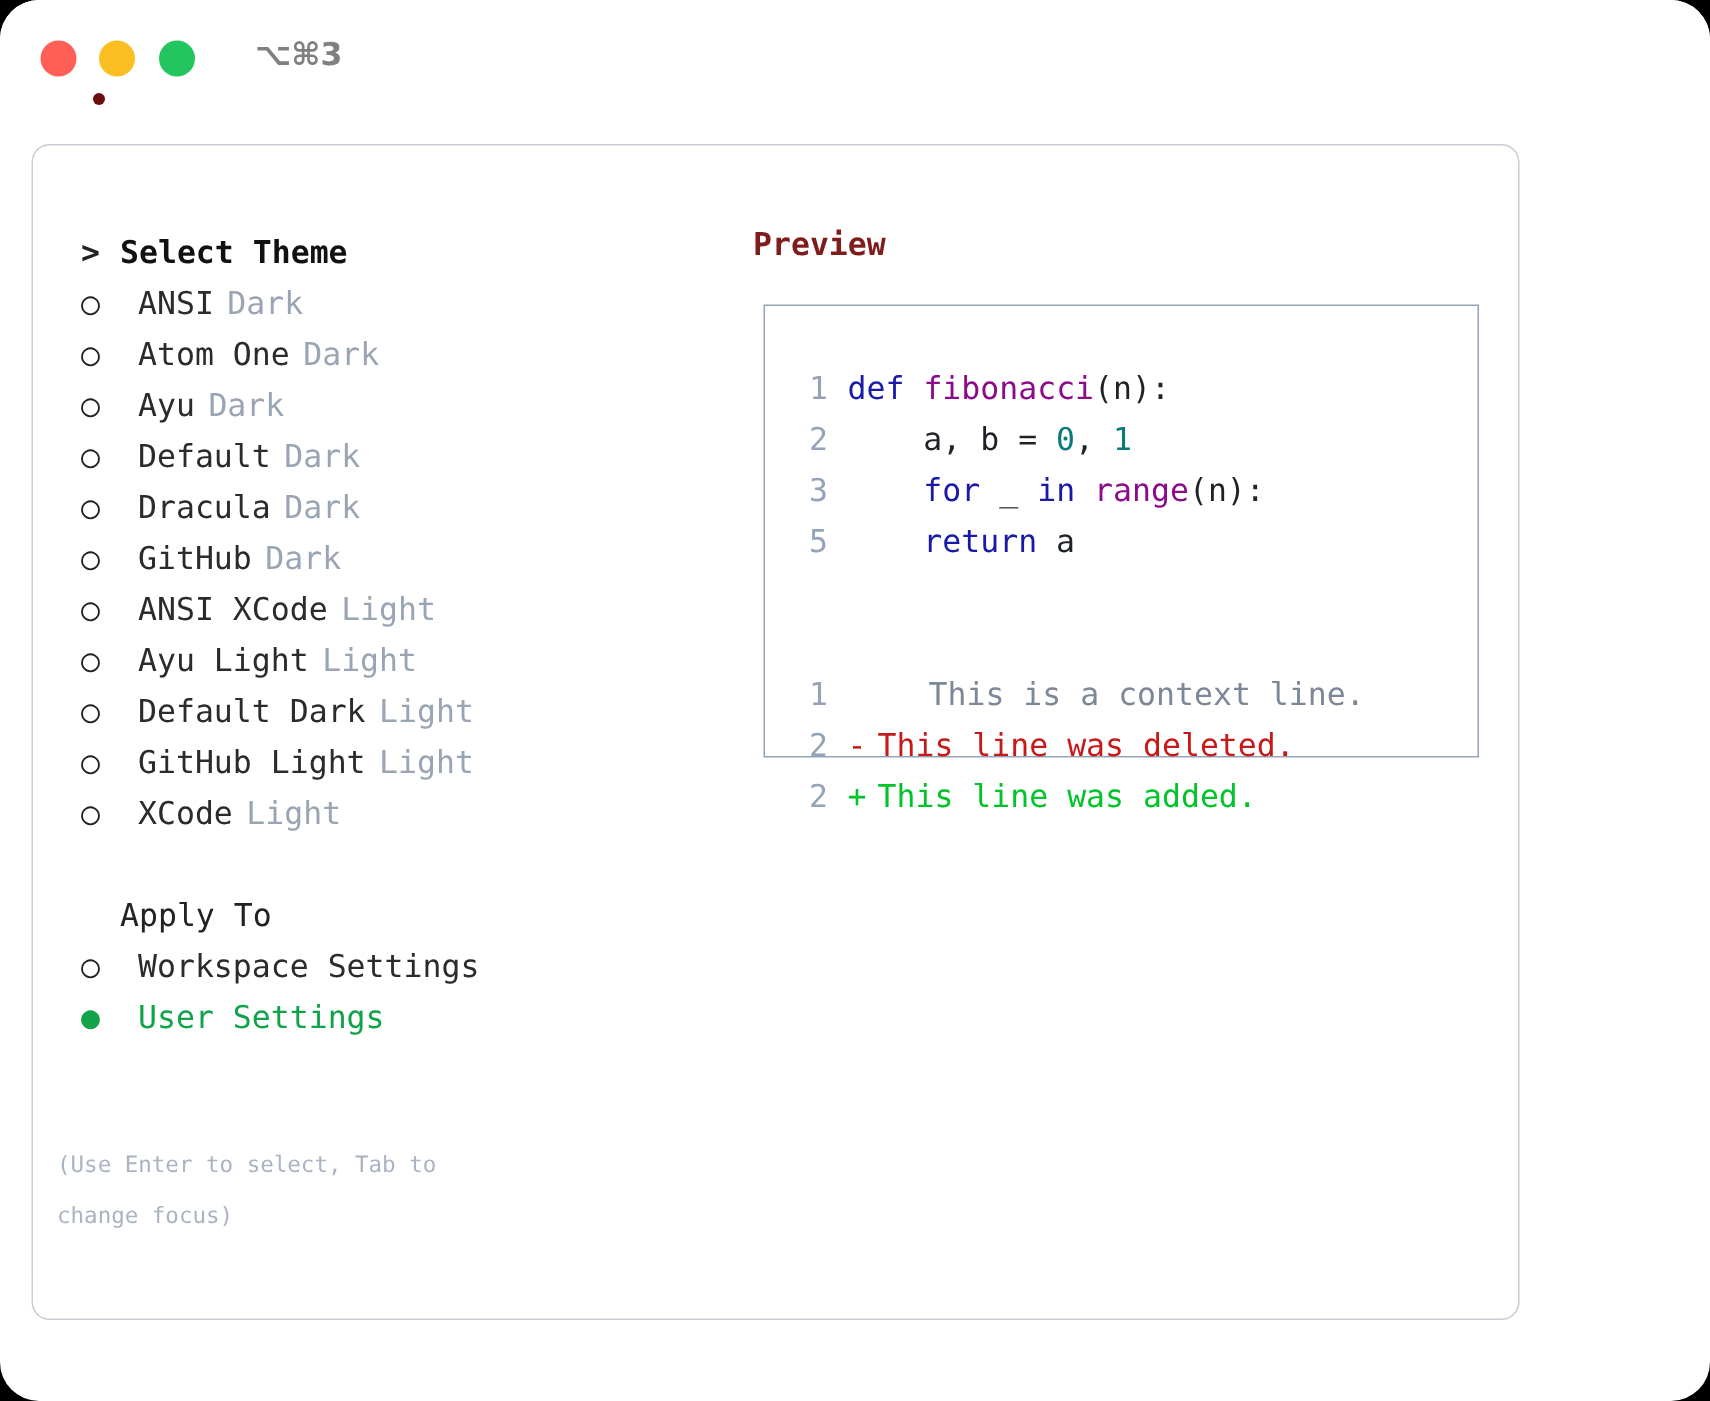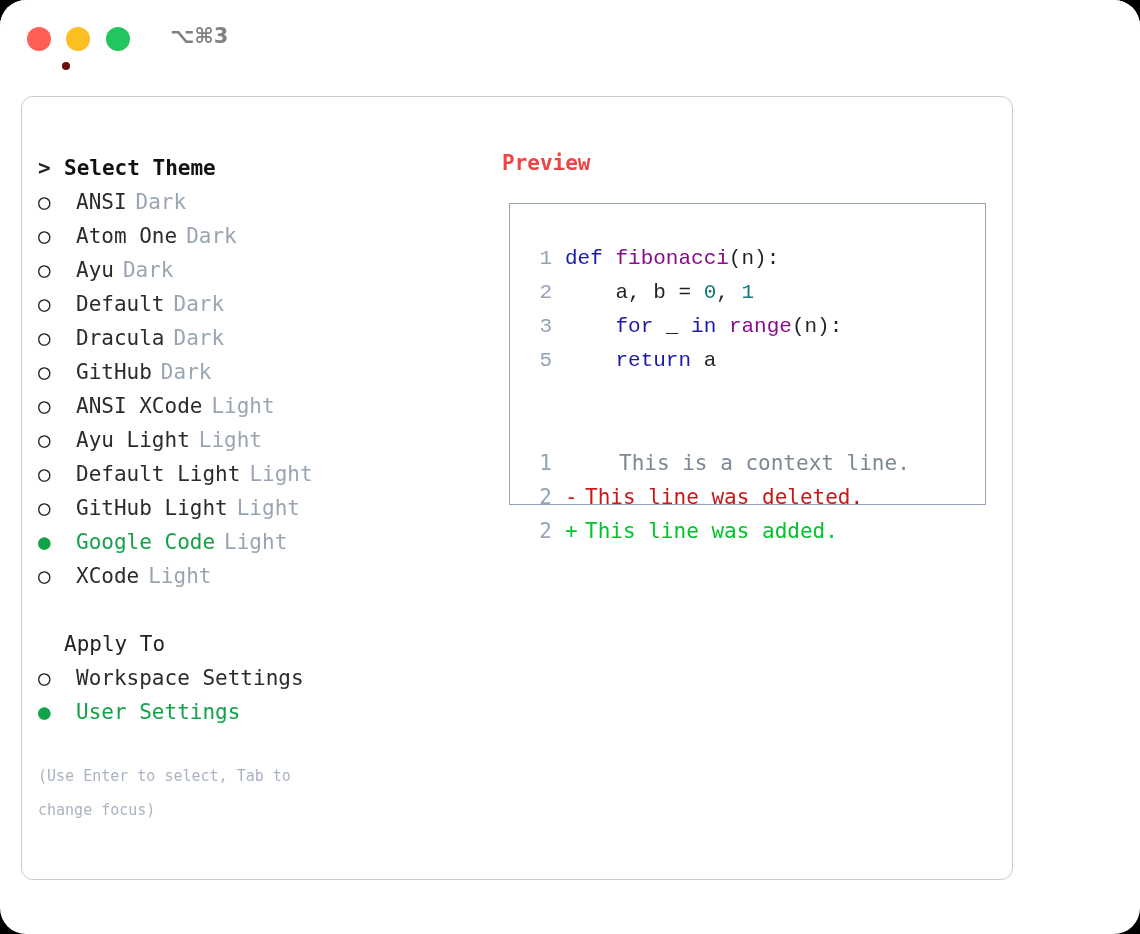--- a/index.html
+++ b/index.html
@@ -69,21 +69,21 @@
     height: 784px;
     border: 1.5px solid #c9ccd4;
     border-radius: 12px;
     background: #ffffff;
     box-sizing: border-box;
   }
 
   
   #left-col {
     position: absolute;
-    left: 16px;
+    left: 32px;
     top: 54px;
     width: 440px;
   }
   .row {
     height: 34px;
     line-height: 34px;
     font-size: 21px;
     white-space: nowrap;
     color: #222222;
   }
@@ -123,21 +123,21 @@
     color: #a9b3c1;
   }
 
   
   #preview-label {
     position: absolute;
     left: 480px;
     top: 54px;
     font-size: 21px;
     font-weight: bold;
-    color: #ef4444;
+    color: #7f1d1d;
   }
   #preview-box {
     position: absolute;
     left: 487px;
     top: 106px;
     width: 477px;
     height: 302px;
     border: 1.5px solid #94a3b8;
     background: #ffffff;
     box-sizing: border-box;
@@ -147,21 +147,20 @@
     height: 34px;
     line-height: 34px;
     font-size: 21px;
     white-space: pre;
     color: #1f2328;
   }
   #code-block {
     position: absolute;
     left: 16px;
     top: 38px;
-    font-family: Liberation Mono, monospace;
   }
   #diff-block {
     position: absolute;
     left: 16px;
     top: 242px;
   }
   .lno {
     display: inline-block;
     width: 26px;
     text-align: right;
@@ -202,23 +201,22 @@
 
       <div id="theme-rows">
           <div class="row"><span class="marker">○</span><span class="theme-name">ANSI</span><span class="tag">Dark</span></div>
           <div class="row"><span class="marker">○</span><span class="theme-name">Atom One</span><span class="tag">Dark</span></div>
           <div class="row"><span class="marker">○</span><span class="theme-name">Ayu</span><span class="tag">Dark</span></div>
           <div class="row"><span class="marker">○</span><span class="theme-name">Default</span><span class="tag">Dark</span></div>
           <div class="row"><span class="marker">○</span><span class="theme-name">Dracula</span><span class="tag">Dark</span></div>
           <div class="row"><span class="marker">○</span><span class="theme-name">GitHub</span><span class="tag">Dark</span></div>
           <div class="row"><span class="marker">○</span><span class="theme-name">ANSI XCode</span><span class="tag">Light</span></div>
           <div class="row"><span class="marker">○</span><span class="theme-name">Ayu Light</span><span class="tag">Light</span></div>
-          <div class="row"><span class="marker">○</span><span class="theme-name">Default Light</span><span class="tag">Light</span></div>
+          <div class="row"><span class="marker">○</span><span class="theme-name">Default Dark</span><span class="tag">Light</span></div>
           <div class="row"><span class="marker">○</span><span class="theme-name">GitHub Light</span><span class="tag">Light</span></div>
-          <div class="row"><span class="marker sel">●</span><span class="theme-name sel">Google Code</span><span class="tag">Light</span></div>
           <div class="row"><span class="marker">○</span><span class="theme-name">XCode</span><span class="tag">Light</span></div>
         </div>
 
       <div class="spacer"></div>
 
       <div class="group-head">
         <span class="marker none">○</span><span>Apply To</span>
       </div>
 
       <div id="apply-rows">

